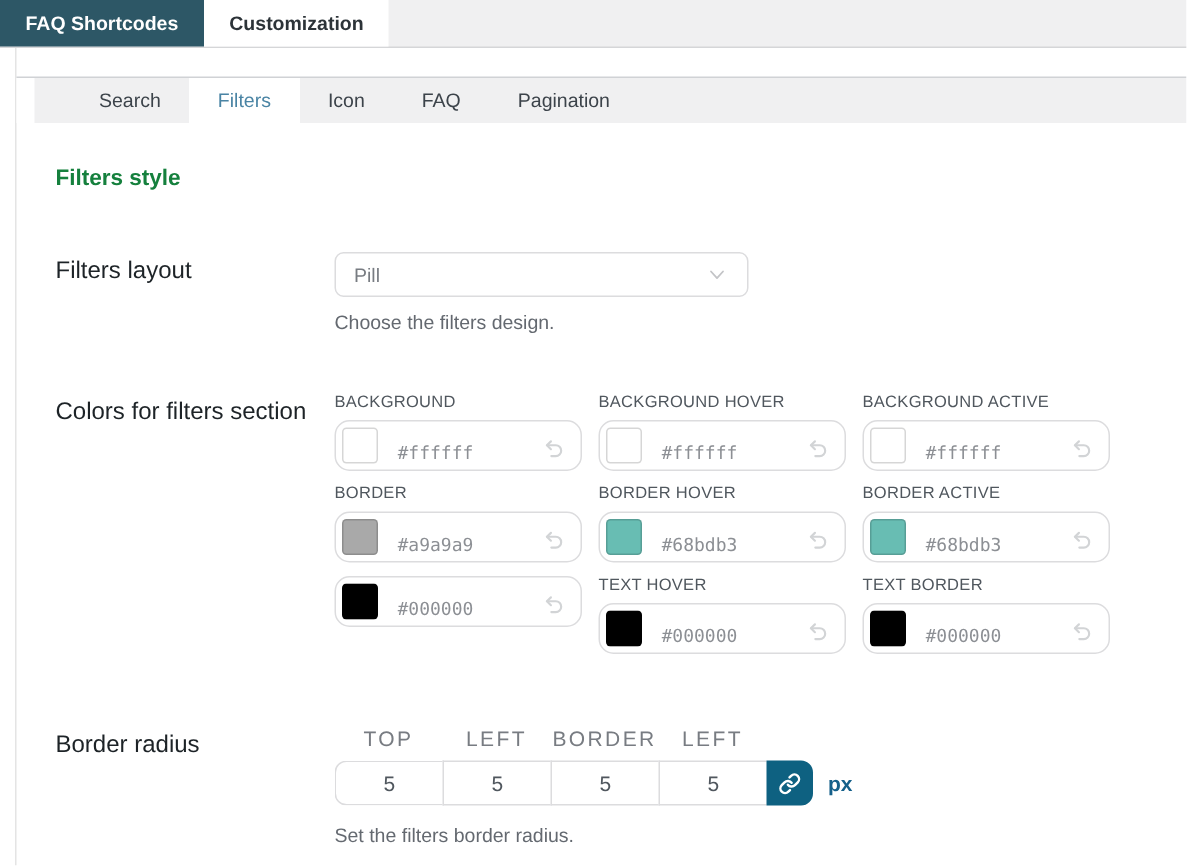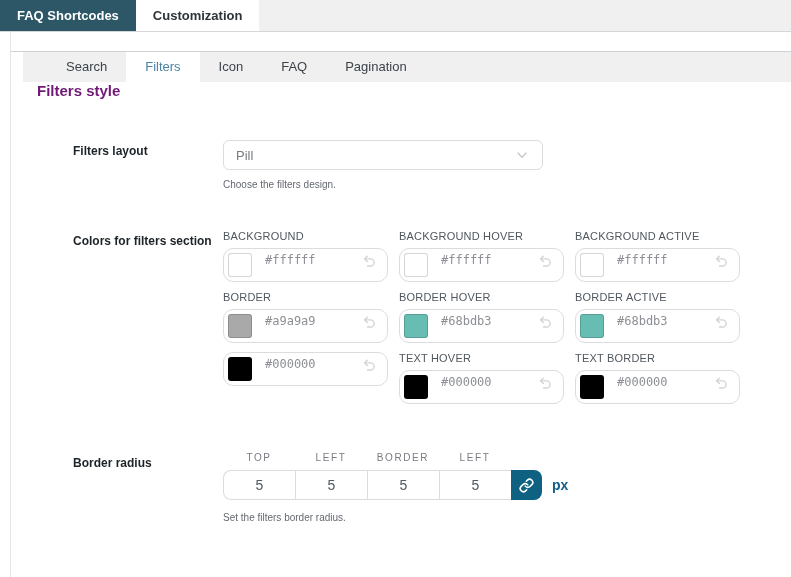--- a/index.html
+++ b/index.html
@@ -46,32 +46,33 @@
     line-height: 30px;
     font-size: 13px;
     color: #3c434a;
     cursor: pointer;
   }
   .subtab.active { background: #ffffff; color: #4a84a4; }
 
   
   .content { padding: 0 26px; }
   .section-heading {
+    margin-top: 28px;
     font-size: 15px;
     font-weight: 700;
-    color: #701a75;
+    color: #15803d;
   }
   .row { display: grid; grid-template-columns: 186px auto; align-items: start; }
-  .row-label { font-weight: 700; font-size: 12px; color: #1d2327; padding-top: 4px; margin-left: 36px; }
-  .help { font-size: 10px; color: #646970; margin-top: 9px; }
+  .row-label { font-weight: 400; font-size: 16px; color: #1d2327; padding-top: 4px; }
+  .help { font-size: 13px; color: #646970; margin-top: 9px; }
 
   
   .row-layout { margin-top: 41px; }
   .select-box {
-    width: 320px; height: 30px;
+    width: 276px; height: 30px;
     border: 1px solid #dcdcde; border-radius: 6px;
     display: flex; align-items: center; justify-content: space-between;
     padding: 0 12px;
     color: #787c82; font-size: 13px;
     background: #fff; cursor: pointer;
   }
 
   
   .row-colors { margin-top: 40px; }
   .color-grid {
@@ -79,21 +80,21 @@
     grid-template-columns: repeat(3, 165px);
     column-gap: 11px; row-gap: 9px;
   }
   .color-label {
     font-size: 11px; color: #50575e;
     letter-spacing: .2px; margin-bottom: 6px;
   }
   .color-input {
     height: 34px;
     border: 1px solid #dcdcde; border-radius: 10px;
-    display: flex; align-items: flex-start;
+    display: flex; align-items: flex-end;
     padding: 4px 10px 4px 4px;
     background: #fff;
   }
   .swatch {
     width: 24px; height: 24px;
     border-radius: 3px;
     border: 1px solid rgba(0,0,0,.16);
     margin-right: 13px;
     cursor: pointer;
     flex: none;
@@ -103,21 +104,21 @@
     font-family: "DejaVu Sans Mono", monospace;
     font-size: 12px; color: #8c8f94;
     width: 72px;
   }
   .undo { margin-left: auto; cursor: pointer; display: flex; }
 
   
   .row-radius { margin-top: 48px; }
   .br-side-labels {
     display: grid; grid-template-columns: repeat(4, 72px);
-    font-size: 10px; letter-spacing: 1.6px;
+    font-size: 14px; letter-spacing: 1.6px;
     color: #787c82; text-align: center;
     margin-bottom: 7px;
   }
   .br-controls { display: flex; align-items: center; }
   .br-group { display: flex; height: 30px; }
   .br-cell {
     width: 72px; height: 30px;
     border: 1px solid #dcdcde; border-right: none;
     text-align: center;
     font-size: 14px; color: #50575e;

